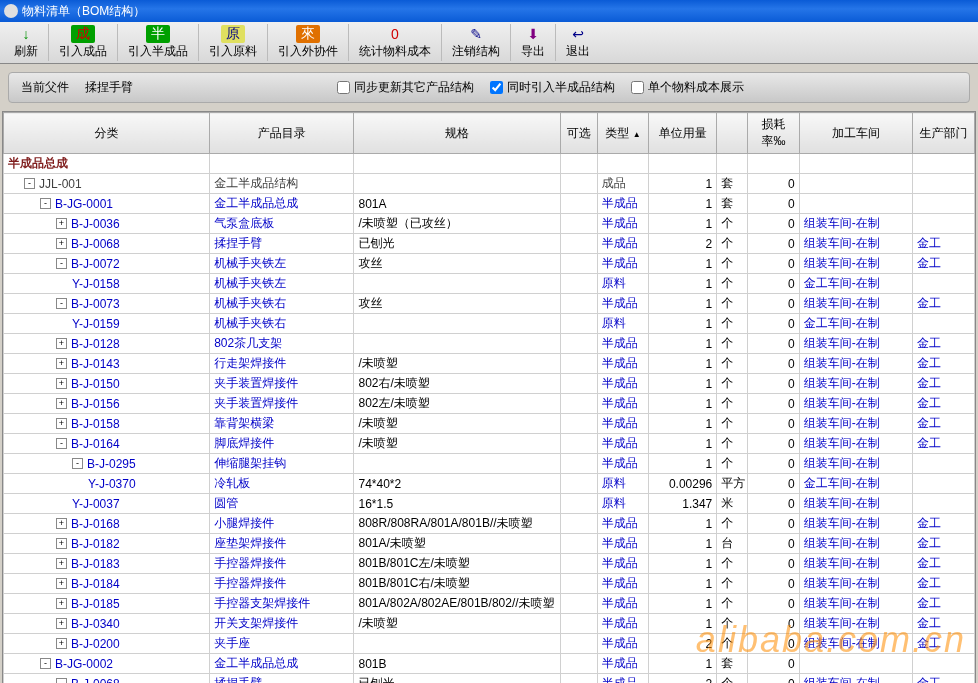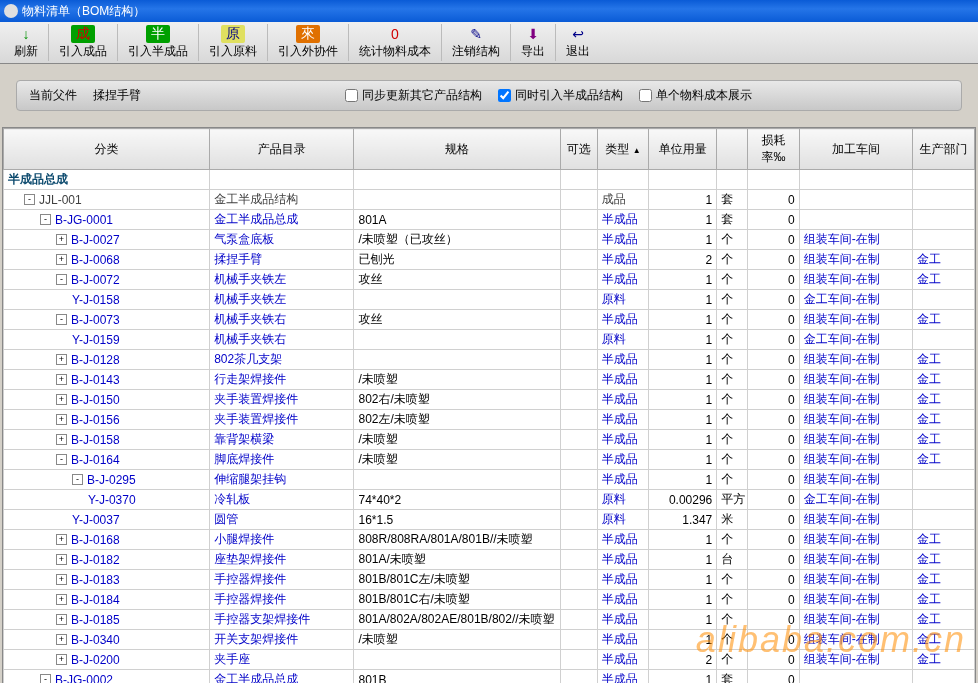--- a/index.html
+++ b/index.html
@@ -4,29 +4,29 @@
 <style>
 * { box-sizing: border-box; margin: 0; padding: 0; }
 body { font-family: "SimSun", "宋体", sans-serif; font-size: 12px; background: #d4d0c8; overflow: hidden; }
 .titlebar { background: linear-gradient(to bottom, #0a5bd6, #2575e8 40%, #0a5bd6); color: #fff; height: 22px; display: flex; align-items: center; padding: 0 4px; }
 .titlebar-icon { width: 14px; height: 14px; background: #e0e0e0; border-radius: 50%; margin-right: 4px; display: inline-block; }
 .toolbar { background: linear-gradient(to bottom, #f0f0f0, #d8d8d8); border-bottom: 1px solid #888; padding: 2px 4px; display: flex; gap: 0; }
 .toolbar-btn { display: flex; flex-direction: column; align-items: center; padding: 1px 10px; cursor: pointer; border-right: 1px solid #bbb; }
 .toolbar-btn:last-child { border-right: none; }
 .tb-icon { width: 20px; height: 18px; display: flex; align-items: center; justify-content: center; font-size: 14px; }
 .tb-label { color: #000; font-size: 12px; }
-.filterbar { background: linear-gradient(to bottom, #e8e8e8, #c8c8c8); padding: 6px 12px; display: flex; align-items: center; gap: 16px; border: 1px solid #aaa; margin: 16px; border-radius: 4px; }
+.filterbar { background: linear-gradient(to bottom, #e8e8e8, #c8c8c8); padding: 6px 12px; display: flex; align-items: center; gap: 16px; border: 1px solid #aaa; margin: 8px; border-radius: 4px; }
 .filterbar label { display: flex; align-items: center; gap: 4px; }
 .grid-wrap { margin: 0 2px; background: #fff; border: 1px solid #888; height: 575px; overflow: auto; }
 table { width: 100%; border-collapse: collapse; table-layout: fixed; }
 th { background: linear-gradient(to bottom, #f8f8f8, #e0e0e0); border: 1px solid #aaa; padding: 3px 4px; font-weight: normal; text-align: center; position: sticky; top: 0; }
 td { border: 1px solid #d0d0d0; padding: 1px 4px; height: 18px; white-space: nowrap; overflow: hidden; }
 td a, .link { color: #0000c8; text-decoration: none; }
 .pink { color: #404040; }
-.header-row td { color: #0c4a6e; font-weight: bold; }
+.header-row td { color: #7f1d1d; font-weight: bold; }
 .tree-cell { display: flex; align-items: center; }
 .exp { width: 11px; height: 11px; border: 1px solid #888; display: inline-flex; align-items: center; justify-content: center; font-size: 9px; line-height: 1; margin-right: 4px; cursor: pointer; background: #fff; }
 .indent { display: inline-block; }
 .num { text-align: right; }
 .watermark { position: fixed; bottom: 22px; right: 12px; font-size: 36px; color: rgba(255,140,0,0.55); font-family: Arial; font-style: italic; letter-spacing: 2px; pointer-events: none; }
 </style>
 </head>
 <body>
 
 <div class="titlebar">
@@ -171,21 +171,21 @@
           <td>套</td>
           <td class="num">0</td>
           <td></td>
           <td></td>
         </tr>
         <tr>
           <td>
             <span class="tree-cell">
               <span class="indent" style="width: 48px;"></span>
               <span class="exp">+</span>
-              <span class="link">B-J-0027</span>
+              <span class="link">B-J-0036</span>
             </span>
           </td>
           <td><span class="link">气泵盒底板</span></td>
           <td>/未喷塑（已攻丝）</td>
           <td></td>
           <td><span class="link">半成品</span></td>
           <td class="num">1</td>
           <td>个</td>
           <td class="num">0</td>
           <td><span class="link">组装车间-在制</span></td>

